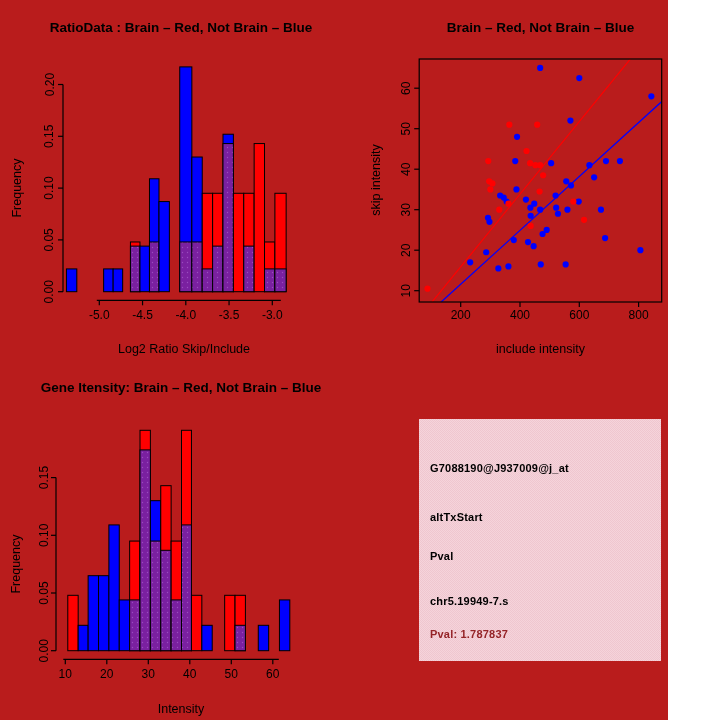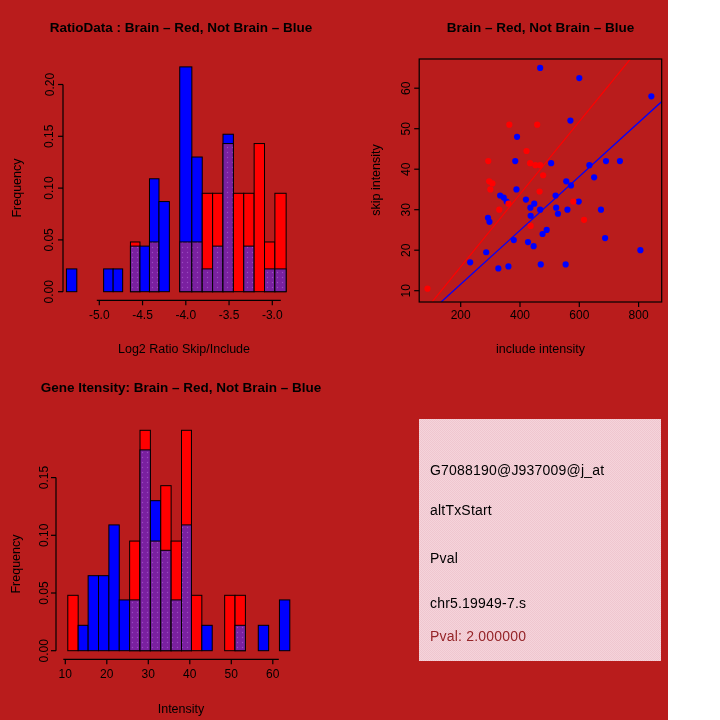--- a/index.html
+++ b/index.html
@@ -8,21 +8,21 @@
   svg.panel{position:absolute;width:360px;height:360px;}
   #p-tl{left:0;top:0;} #p-tr{left:360px;top:0;} #p-bl{left:0;top:360px;}
   #p-br{position:absolute;left:360px;top:360px;width:360px;height:360px;}
   svg text{font-family:"Liberation Sans",sans-serif;font-size:12px;fill:#000;}
   svg text.title{font-size:13.5px;font-weight:bold;}
   svg text.axis-label{font-size:12.5px;}
   .pinkbox{position:absolute;left:59px;top:59px;width:242px;height:242px;
            background-color:#EFC6CF;
            background-image:repeating-conic-gradient(#F5D4DB 0% 25%, rgba(0,0,0,0) 0% 50%);
            background-size:2px 2px;}
-  .iline{position:absolute;left:11px;font-size:14px;font-weight:normal;color:#000;
+  .iline{position:absolute;left:11px;font-size:11px;font-weight:bold;color:#000;
          white-space:nowrap;letter-spacing:0.2px;}
 </style>
 </head>
 <body>
 
 <div id="canvas">
 
   <svg class="panel" id="p-tl" viewBox="0 0 360 360">
     <text class="title" x="181" y="32" text-anchor="middle">RatioData : Brain – Red, Not Brain – Blue</text>
     <text class="axis-label" x="184" y="353" text-anchor="middle">Log2 Ratio Skip/Include</text>
@@ -242,20 +242,20 @@
         <rect x="235.03500000000003" y="235.308" width="10.375" height="55.391999999999996" fill="#FF0000" stroke="#000" stroke-width="1"></rect>
         <rect x="235.03500000000003" y="265.312" width="10.375" height="25.387999999999977" fill="url(#plot-bl-pd)" stroke="#000" stroke-width="1"></rect>
         <rect x="258.27500000000003" y="265.312" width="10.375" height="25.387999999999977" fill="#0000FF" stroke="#000" stroke-width="1"></rect>
         <rect x="279.44" y="239.92399999999998" width="10.375" height="50.77600000000001" fill="#0000FF" stroke="#000" stroke-width="1"></rect>
       </g>
   </svg>
 
   <div id="p-br">
     <div class="pinkbox" id="pinkbox" style="background-color: rgb(239, 198, 207);">
       <div class="iline" style="top:43px">G7088190@J937009@j_at</div>
-      <div class="iline" style="top:83px">altTxStart</div>
+      <div class="iline" style="top:92px">altTxStart</div>
       <div class="iline" style="top:131px">Pval</div>
       <div class="iline" style="top:176px">chr5.19949-7.s</div>
-      <div class="iline" id="pval-line" style="top: 209px; color: rgb(149, 36, 40);">Pval: 2.000000</div>
+      <div class="iline" id="pval-line" style="top: 209px; color: rgb(149, 36, 40);">Pval: 1.787837</div>
     </div>
   </div>
 
 </div>
 
 </body></html>

